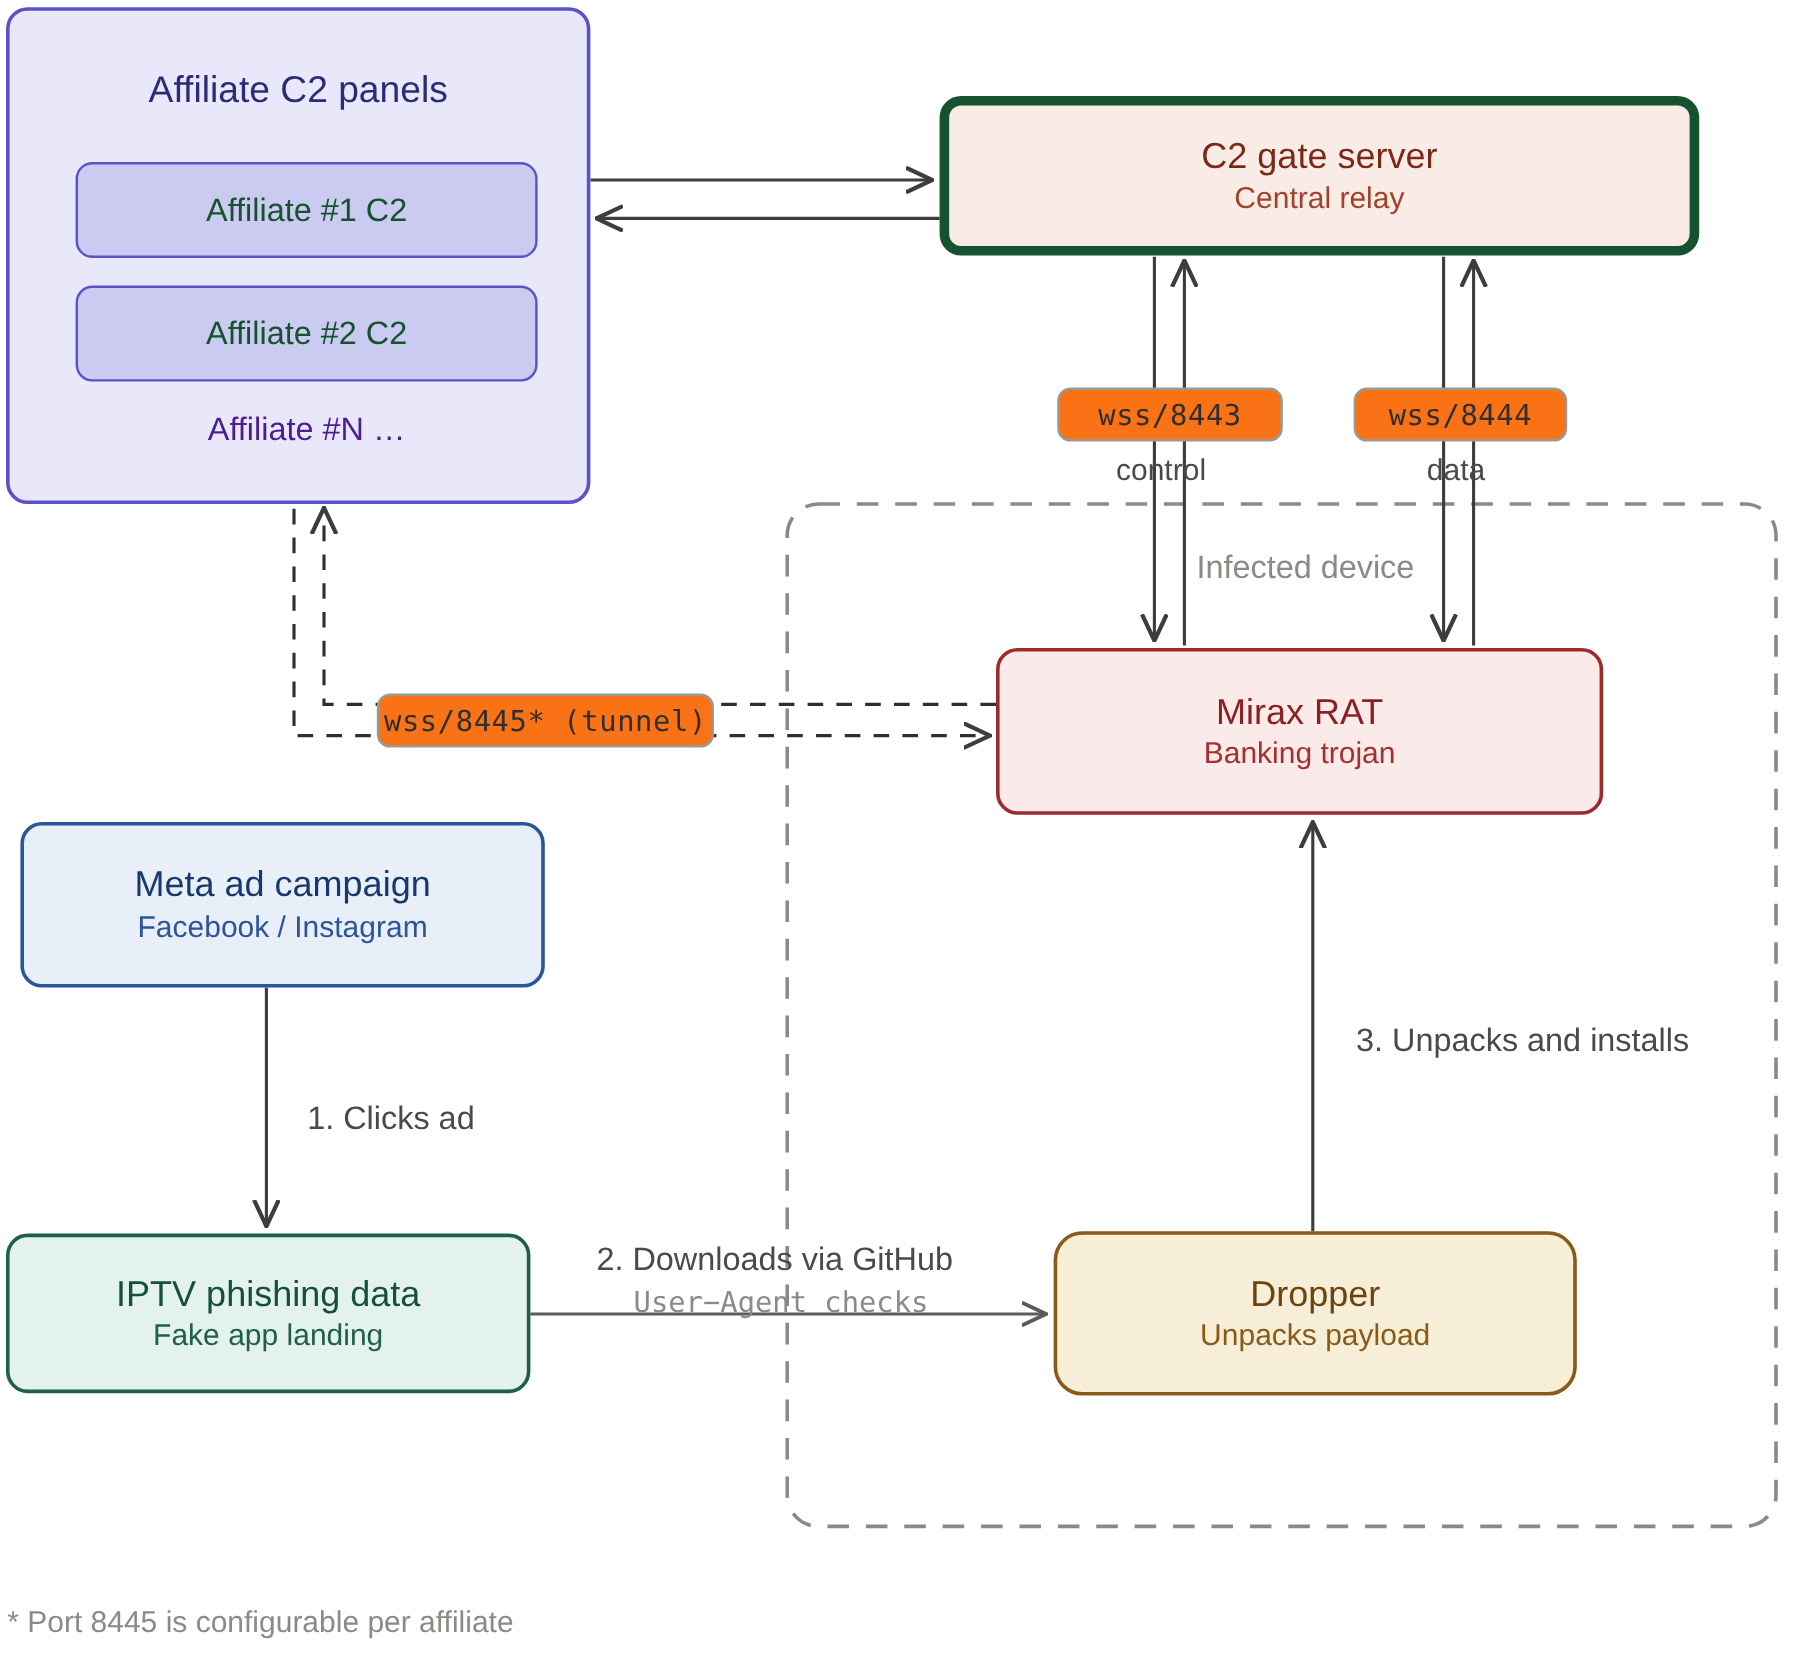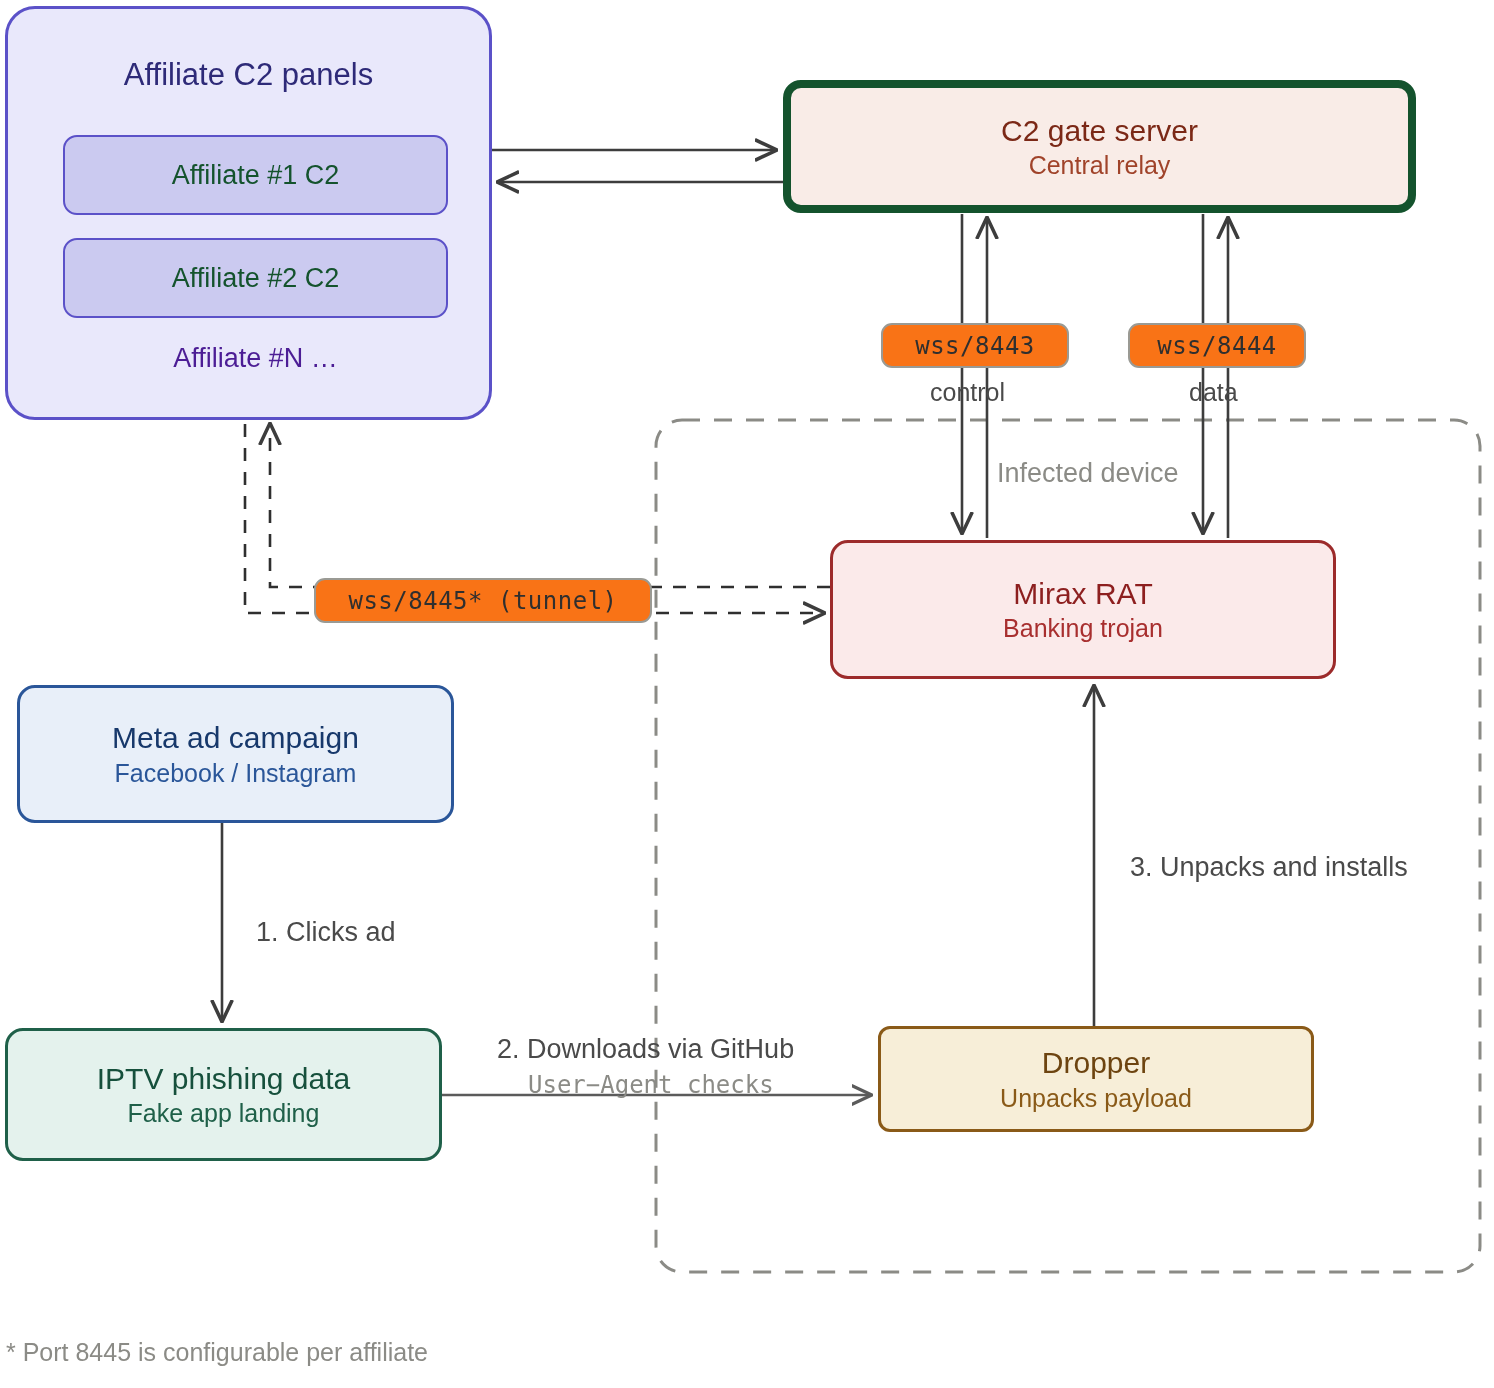--- a/index.html
+++ b/index.html
@@ -48,21 +48,21 @@
   }
 
   
   #affiliate-group {
     left: 5px;
     top: 6px;
     width: 487px;
     height: 414px;
     background: #e9e8fb;
     border: 3px solid #5b51c8;
-    border-radius: 30px;
+    border-radius: 18px;
     justify-content: flex-start;
     padding-top: 0;
   }
   #affiliate-group .group-title {
     font-size: 31px;
     color: #2e2a78;
     margin-top: 48px;
     white-space: nowrap;
   }
   .affiliate-item {
@@ -118,24 +118,24 @@
     border-radius: 18px;
   }
   #mirax-rat .title { color: #8d1f1f; }
   #mirax-rat .sub { color: #a82f2f; }
 
   
   #dropper {
     left: 878px;
     top: 1026px;
     width: 436px;
-    height: 106px;
+    height: 137px;
     background: #f7eed8;
     border: 3px solid #8a5a18;
-    border-radius: 12px;
+    border-radius: 24px;
   }
   #dropper .title { color: #6d4410; }
   #dropper .sub { color: #8a5a18; }
 
   
   #meta-ad {
     left: 17px;
     top: 685px;
     width: 437px;
     height: 138px;
@@ -170,21 +170,21 @@
     align-items: center;
     justify-content: center;
     font-family: "DejaVu Sans Mono", monospace;
     font-size: 24px;
     color: #2f2f2f;
     white-space: nowrap;
     letter-spacing: 0.5px;
   }
   #chip-control { left: 881px; top: 323px; width: 188px; height: 45px; }
   #chip-data    { left: 1128px; top: 323px; width: 178px; height: 45px; }
-  #chip-tunnel  { left: 314px; top: 578px; width: 338px; height: 45px; font-size: 24px; }
+  #chip-tunnel  { left: 314px; top: 578px; width: 281px; height: 45px; font-size: 24px; }
 
   
   .lbl {
     position: absolute;
     white-space: nowrap;
     color: #4a4a4a;
   }
   #lbl-control { left: 930px; top: 378px; font-size: 25px; }
   #lbl-data    { left: 1189px; top: 378px; font-size: 25px; }
   #lbl-infected-device {

